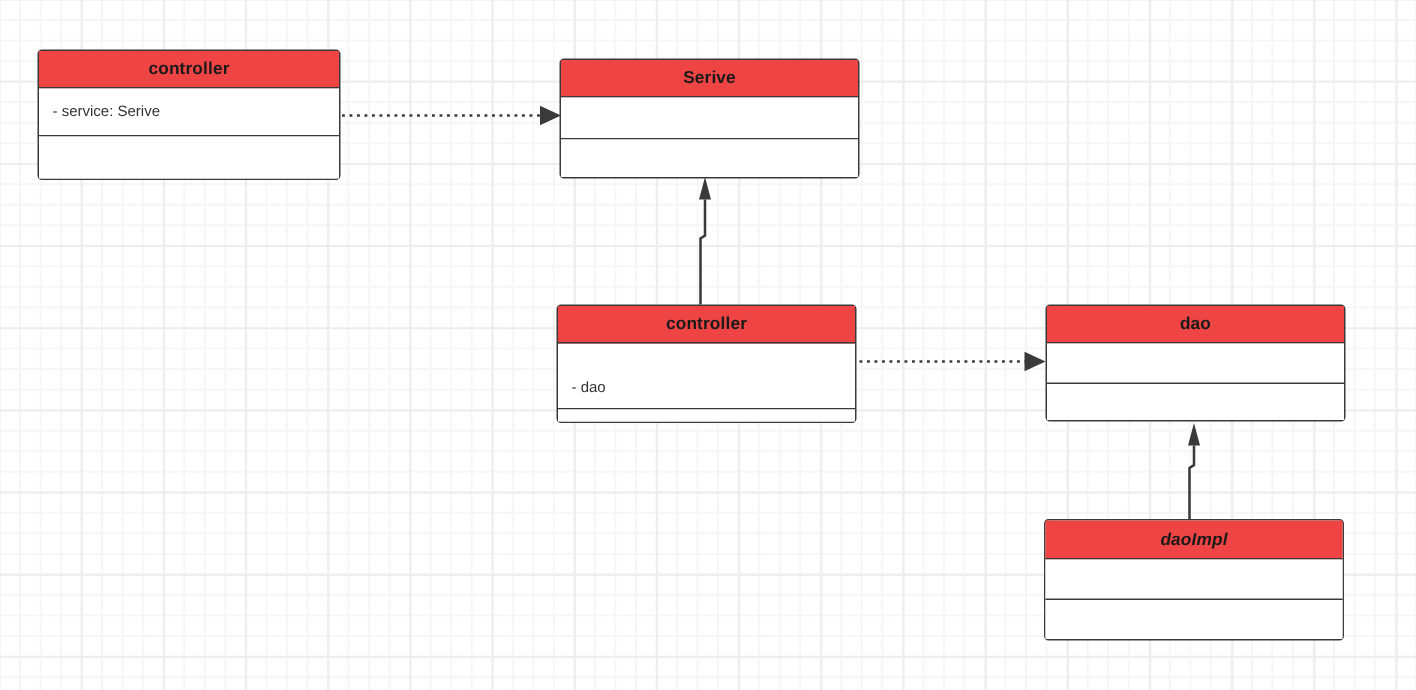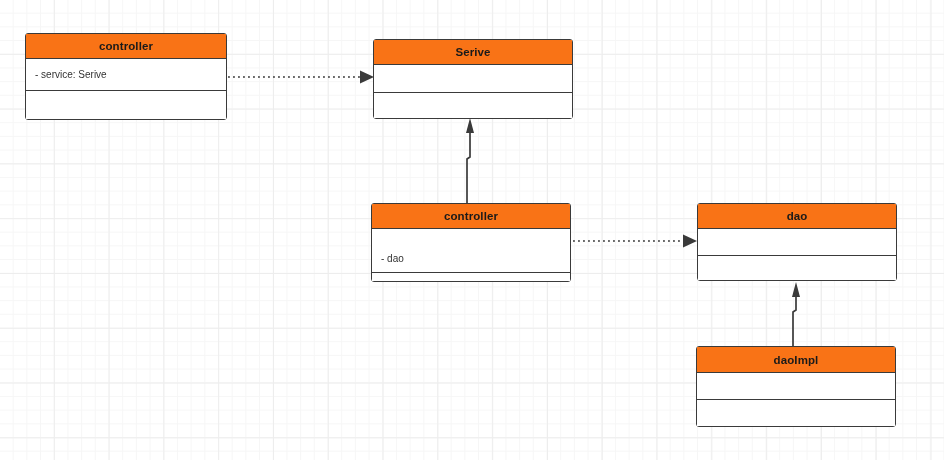--- a/index.html
+++ b/index.html
@@ -45,21 +45,21 @@
   .uml-name {
     box-sizing: border-box;
     display: flex;
     align-items: center;
     justify-content: center;
     font-size: 11.5px;
     font-weight: bold;
     color: #1a1a1a;
     letter-spacing: 0.1px;
     border-bottom: 1.6px solid #3a3a3a;
-    background: #f97316;
+    background: #ef4444;
   }
   .uml-attrs {
     box-sizing: border-box;
     display: flex;
     align-items: center;
     padding-left: 9px;
     font-size: 10px;
     color: #333333;
     border-bottom: 1.6px solid #3a3a3a;
     background: #ffffff;
@@ -147,19 +147,19 @@
     <div class="uml-attrs" style="height: 28px; margin-top: 16px;">- dao</div>
     <div class="uml-ops"></div>
   </div>
 
   <div class="uml-class" id="cls-3" style="left: 697px; top: 203px; width: 200px; height: 78px;">
     <div class="uml-name" style="height: 25px; text-align: center;">dao</div>
     <div class="uml-attrs" style="height: 27px;"></div>
     <div class="uml-ops"></div>
   </div>
 
-  <div class="uml-class" id="cls-4" style="left: 696px; top: 346px; width: 200px; height: 81px;">
+  <div class="uml-class" id="cls-4" style="left: 696px; top: 346px; width: 200px; height: 81px; font-style: italic;">
     <div class="uml-name" style="height: 26px;">daoImpl</div>
     <div class="uml-attrs" style="height: 27px;"></div>
     <div class="uml-ops"></div>
   </div>
 
 </div>
 
 </body></html>

